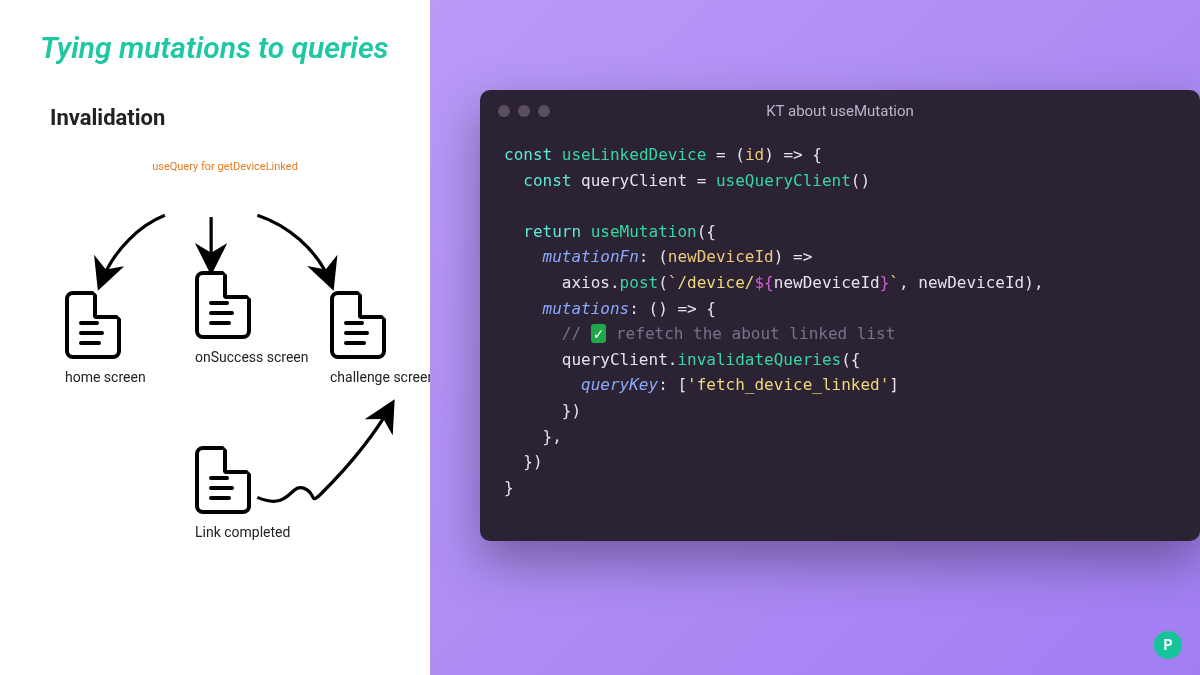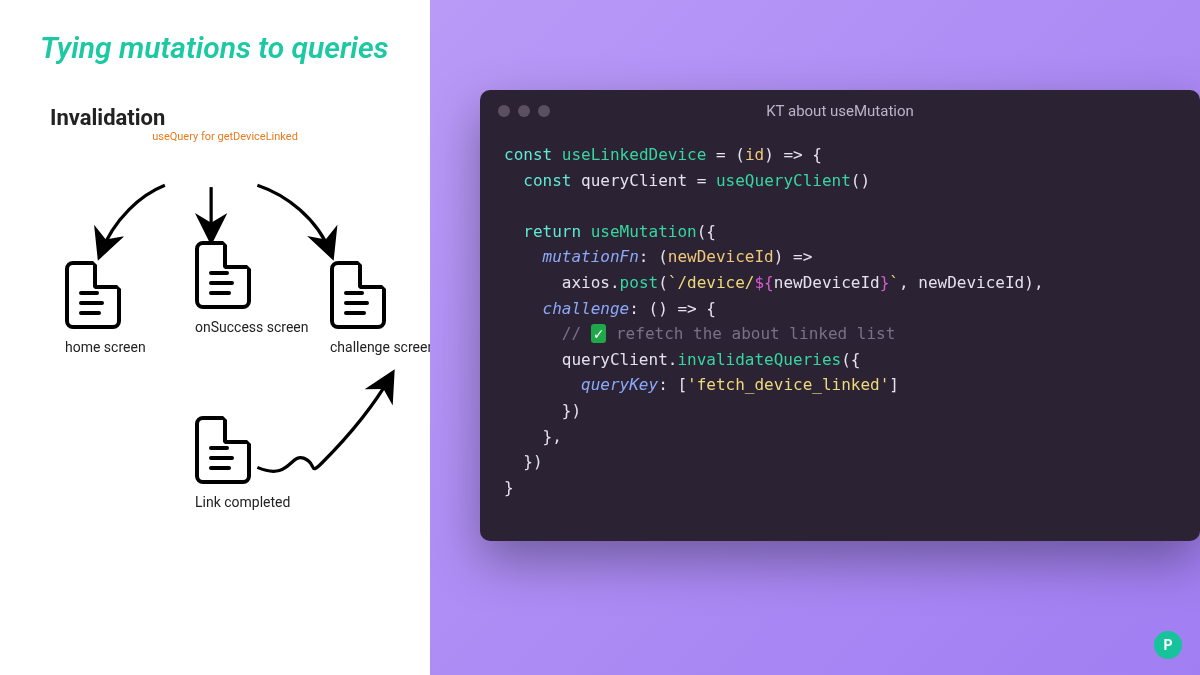--- a/index.html
+++ b/index.html
@@ -29,20 +29,21 @@
   .title {
     color: #1cc9a3;
     font-size: 30px;
     font-weight: 600;
     margin-bottom: 40px;
     font-style: italic;
   }
   .subtitle {
     color: #222;
     font-size: 22px;
+    margin-bottom: 30px;
     margin-left: 10px;
   }
   .orange-label {
     color: #e87c1e;
     font-size: 11px;
     text-align: center;
     margin-bottom: 8px;
   }
   .diagram { position: relative; height: 420px; }
   .doc-icon {
@@ -199,21 +200,21 @@
           <span></span>
         </div>
         <div class="window-title">KT about useMutation</div>
       </div>
 <pre class="code"><span class="kw">const</span> <span class="fn">useLinkedDevice</span> <span class="punc">=</span> <span class="punc">(</span><span class="arg">id</span><span class="punc">)</span> <span class="punc">=&gt;</span> <span class="punc">{</span>
   <span class="kw">const</span> <span class="id">queryClient</span> <span class="punc">=</span> <span class="fn">useQueryClient</span><span class="punc">()</span>
 
   <span class="kw">return</span> <span class="fn">useMutation</span><span class="punc">({</span>
     <span class="prop">mutationFn</span><span class="punc">:</span> <span class="punc">(</span><span class="arg">newDeviceId</span><span class="punc">)</span> <span class="punc">=&gt;</span>
       <span class="id">axios</span><span class="punc">.</span><span class="fn">post</span><span class="punc">(</span><span class="str">`/device/</span><span class="tmpl">${</span><span class="id">newDeviceId</span><span class="tmpl">}</span><span class="str">`</span><span class="punc">,</span> <span class="id">newDeviceId</span><span class="punc">),</span>
-    <span class="prop">challenge</span><span class="punc">:</span> <span class="punc">()</span> <span class="punc">=&gt;</span> <span class="punc">{</span>
+    <span class="prop">mutations</span><span class="punc">:</span> <span class="punc">()</span> <span class="punc">=&gt;</span> <span class="punc">{</span>
       <span class="cmt">// <span class="chk">✓</span><span> refetch the about linked list</span></span>
       <span class="id">queryClient</span><span class="punc">.</span><span class="fn">invalidateQueries</span><span class="punc">({</span>
         <span class="prop">queryKey</span><span class="punc">:</span> <span class="punc">[</span><span class="str">'fetch_device_linked'</span><span class="punc">]</span>
       <span class="punc">})</span>
     <span class="punc">},</span>
   <span class="punc">})</span>
 <span class="punc">}</span></pre>
     </div>
 
     <div class="brand-badge">

